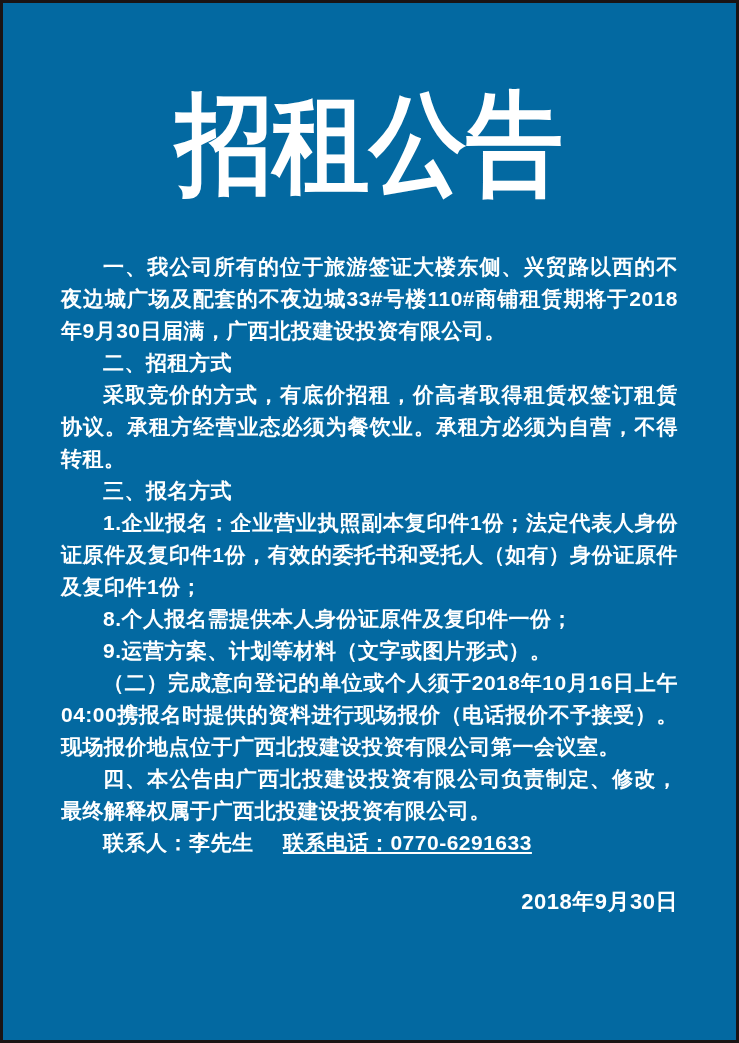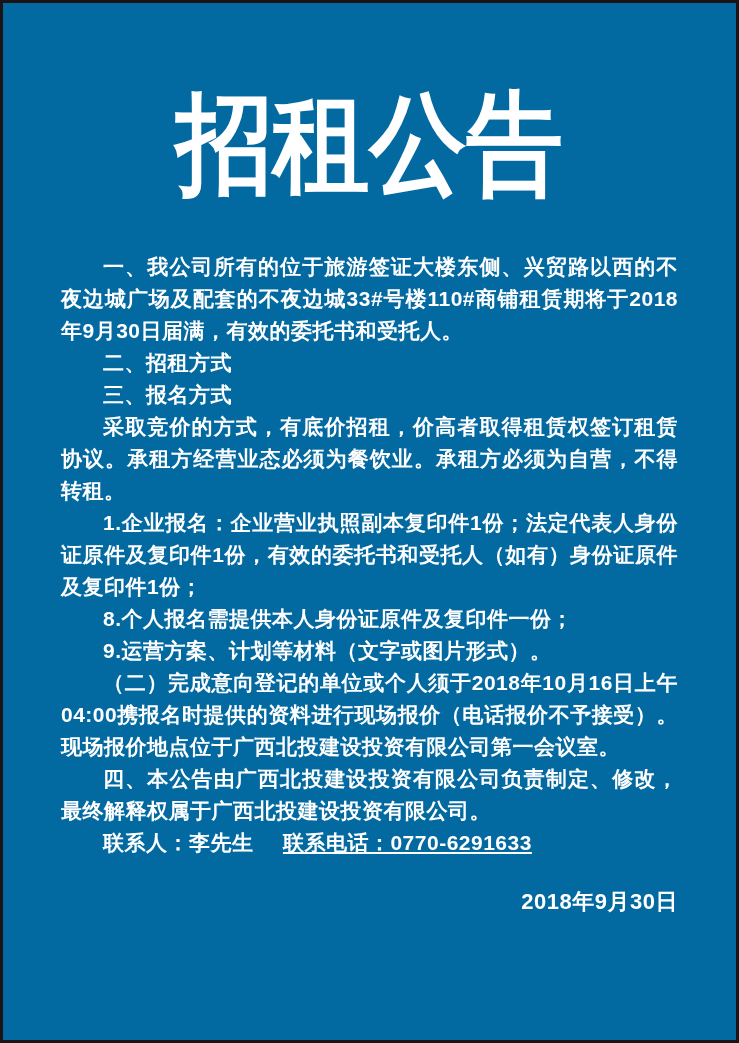--- a/index.html
+++ b/index.html
@@ -58,24 +58,24 @@
   }
 </style>
 </head>
 <body>
 
 <div class="page">
 
   <h1 class="title">招租公告</h1>
 
   <div class="body-text">
-    <p>一、我公司所有的位于旅游签证大楼东侧、兴贸路以西的不夜边城广场及配套的不夜边城33#号楼110#商铺租赁期将于2018年9月30日届满，有效的委托书和受托人。</p>
+    <p>一、我公司所有的位于旅游签证大楼东侧、兴贸路以西的不夜边城广场及配套的不夜边城33#号楼110#商铺租赁期将于2018年9月30日届满，广西北投建设投资有限公司。</p>
     <p>二、招租方式</p>
+    <p>采取竞价的方式，有底价招租，价高者取得租赁权签订租赁协议。承租方经营业态必须为餐饮业。承租方必须为自营，不得转租。</p>
     <p>三、报名方式</p>
-    <p>采取竞价的方式，有底价招租，价高者取得租赁权签订租赁协议。承租方经营业态必须为餐饮业。承租方必须为自营，不得转租。</p>
     <p>1.企业报名：企业营业执照副本复印件1份；法定代表人身份证原件及复印件1份，有效的委托书和受托人（如有）身份证原件及复印件1份；</p>
     <p>8.个人报名需提供本人身份证原件及复印件一份；</p>
     <p>9.运营方案、计划等材料（文字或图片形式）。</p>
     <p>（二）完成意向登记的单位或个人须于2018年10月16日上午04:00携报名时提供的资料进行现场报价（电话报价不予接受）。现场报价地点位于广西北投建设投资有限公司第一会议室。</p>
     <p>四、本公告由广西北投建设投资有限公司负责制定、修改，最终解释权属于广西北投建设投资有限公司。</p>
     <p>
       <span>联系人：李先生</span>
       <span class="contact-phone">联系电话：0770-6291633</span>
     </p>
   </div>

